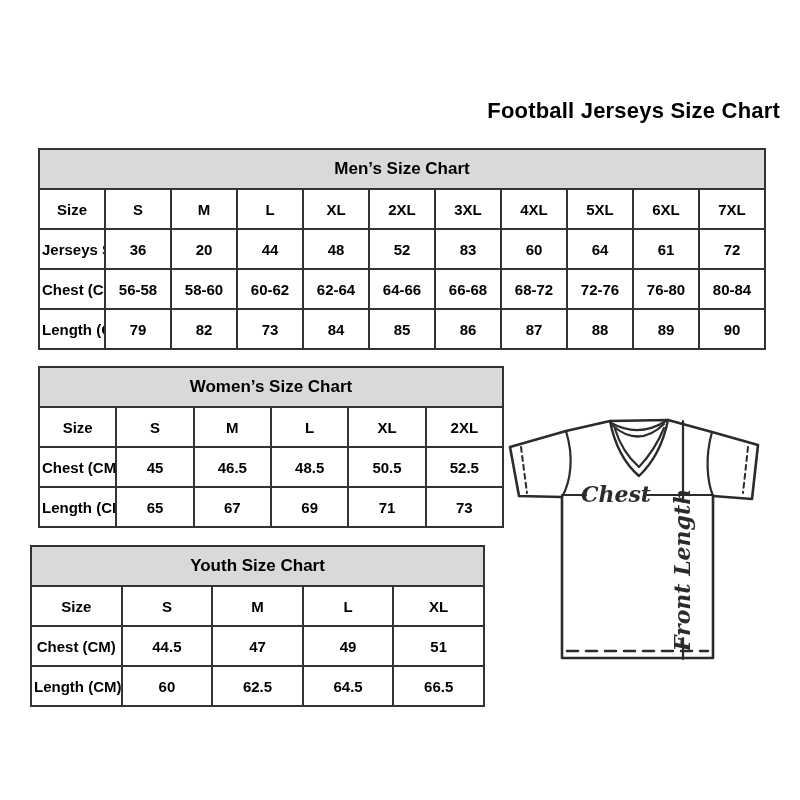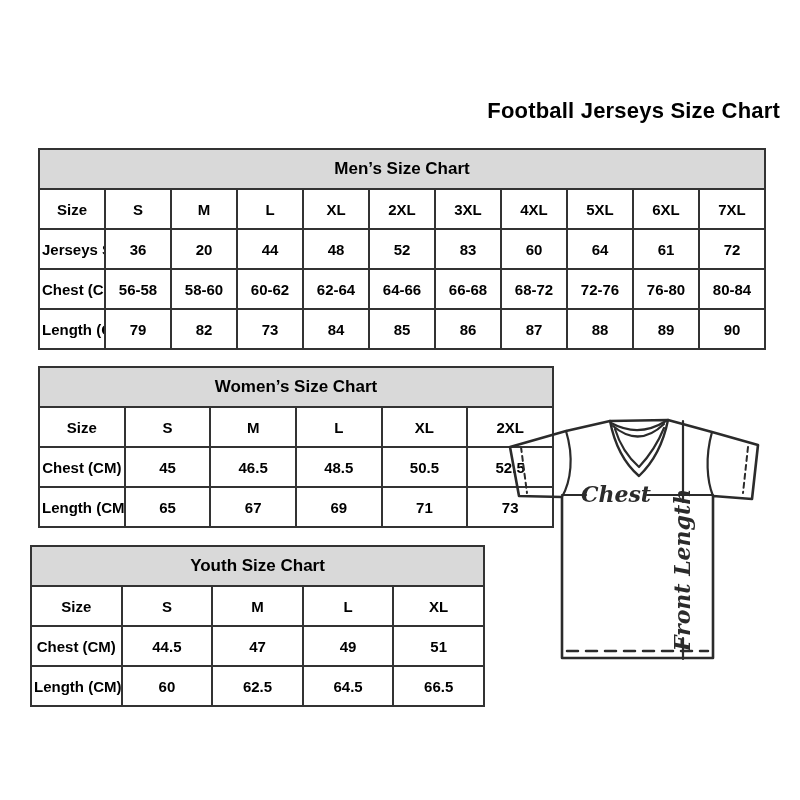--- a/index.html
+++ b/index.html
@@ -44,21 +44,21 @@
     padding: 0 2px;
     overflow: hidden;
     white-space: nowrap;
   }
   table.size-table th.table-title {
     background: var(--header-bg);
     font-size: 17px;
   }
   table.size-table td:first-child { width: 110px; }
   table.mens   { left: 38px; top: 148px; width: 728px; }
-  table.womens { left: 38px; top: 366px; width: 516px; }
+  table.womens { left: 38px; top: 366px; width: 466px; }
   table.youth  { left: 30px; top: 545px; width: 455px; }
   .jersey-diagram {
     position: absolute;
     left: 505px;
     top: 408px;
     width: 272px;
     height: 262px;
   }
   .jersey-diagram svg { display: block; width: 100%; height: 100%; }
   .measure-label {

